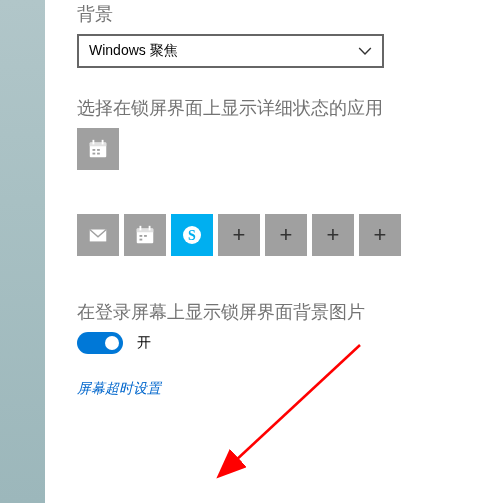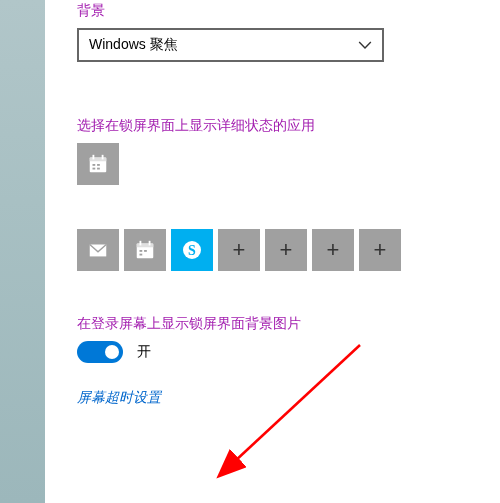--- a/index.html
+++ b/index.html
@@ -22,33 +22,33 @@
     .content {
       position: absolute;
       left: 45px; top: 0;
       right: 0; bottom: 0;
       background: #fff;
       padding-left: 32px;
       padding-top: 2px;
       padding-right: 20px;
     }
     .section-label {
-      font-size: 14px;
-      color: #a21caf;
+      font-size: 18px;
+      color: #737373;
       margin-bottom: 8px;
     }
     .dropdown {
       width: 307px;
       height: 34px;
       border: 2px solid #666;
       display: flex;
       align-items: center;
       justify-content: space-between;
       padding: 0 10px;
-      margin-bottom: 55px;
+      margin-bottom: 28px;
       cursor: pointer;
     }
     .chevron {
       width: 14px; height: 14px;
     }
     .tile-row {
       display: flex;
       gap: 5px;
       margin-bottom: 44px;
     }

